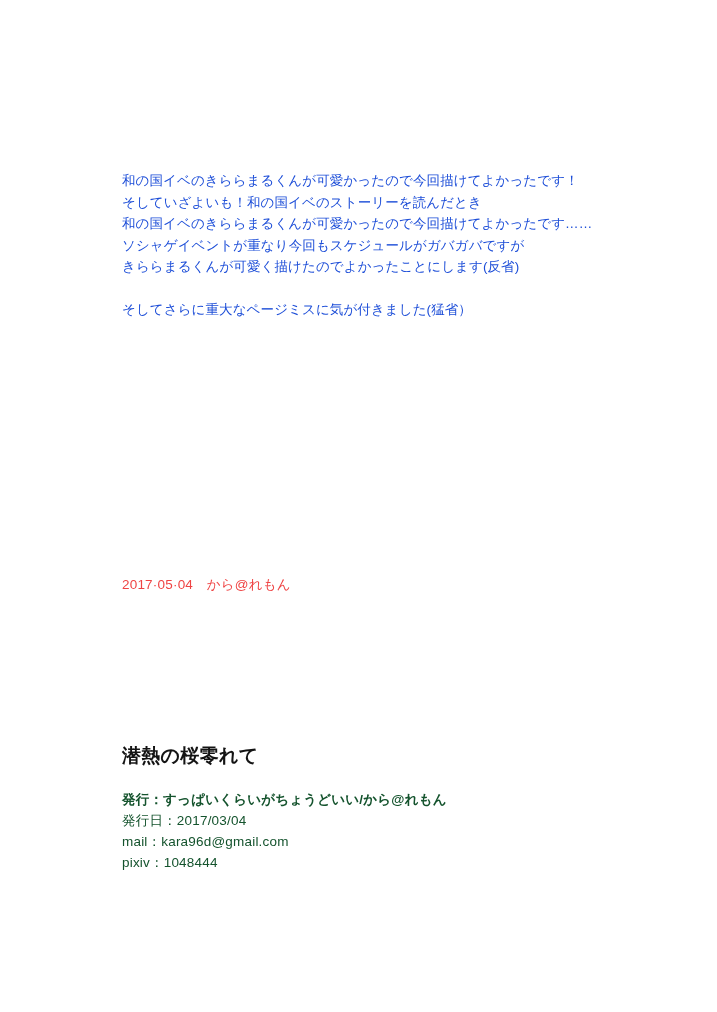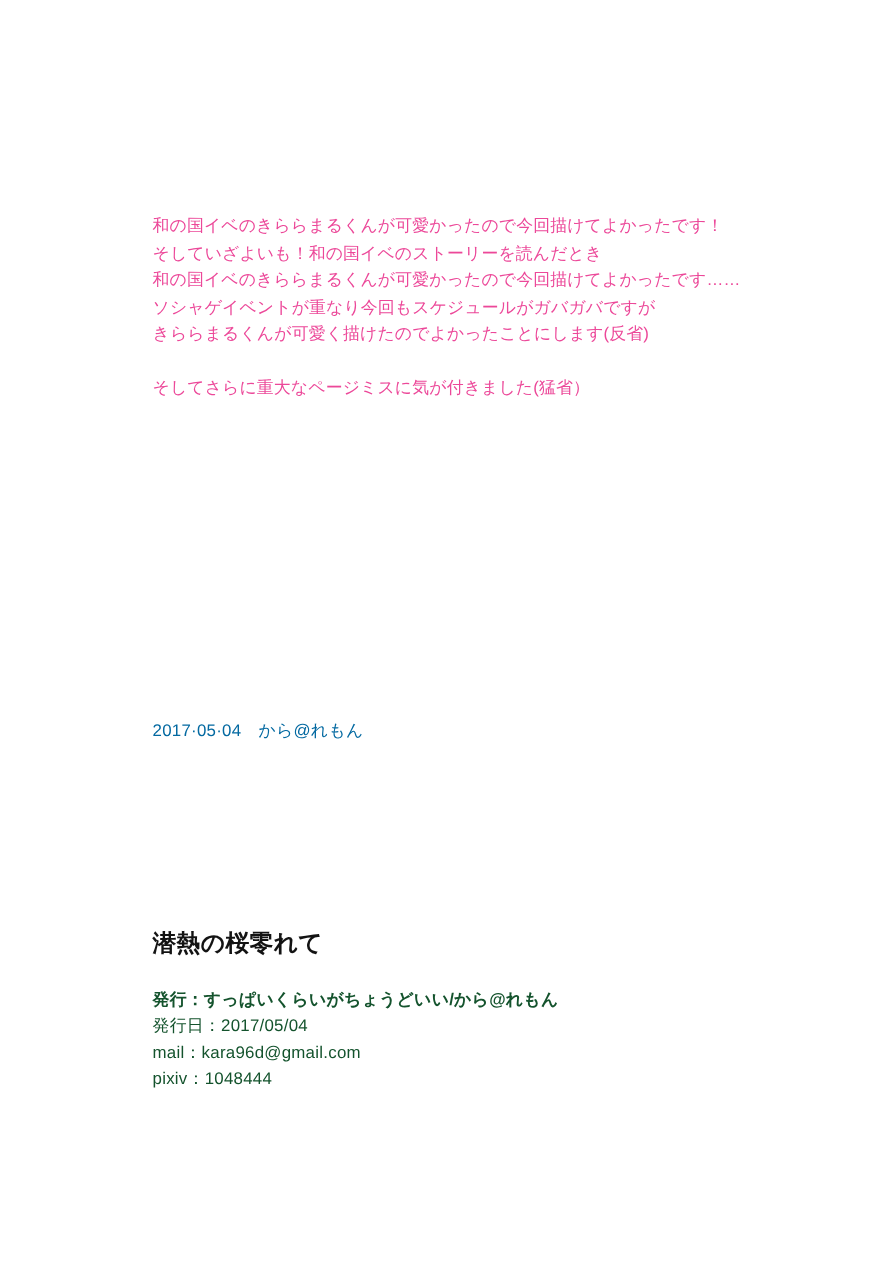--- a/index.html
+++ b/index.html
@@ -25,35 +25,35 @@
     position: absolute;
     left: 122px;
     top: 170px;
     width: 520px;
   }
   .afterword p {
     margin: 0;
     font-size: 13.5px;
     line-height: 21.5px;
     letter-spacing: 0.1px;
-    color: #ec4899;
+    color: #1d4ed8;
     white-space: pre;
   }
   .afterword .gap {
     height: 21.5px;
   }
   
   .signature {
     position: absolute;
     left: 122px;
     top: 575px;
     font-size: 13.5px;
     line-height: 20px;
     letter-spacing: 0.2px;
-    color: #0369a1;
+    color: #ef4444;
     white-space: pre;
   }
   
   .colophon {
     position: absolute;
     left: 122px;
     top: 742px;
     width: 460px;
   }
   .colophon .title {
@@ -89,18 +89,18 @@
     <p>きららまるくんが可愛く描けたのでよかったことにします(反省)</p>
     <div class="gap"></div>
     <p>そしてさらに重大なページミスに気が付きました(猛省）</p>
   </div>
 
   <div class="signature">2017·05·04　から@れもん</div>
 
   <div class="colophon">
     <p class="title">潜熱の桜零れて</p>
     <p class="line bold">発行：すっぱいくらいがちょうどいい/から@れもん</p>
-    <p class="line">発行日：2017/05/04</p>
+    <p class="line">発行日：2017/03/04</p>
     <p class="line">mail：kara96d@gmail.com</p>
     <p class="line">pixiv：1048444</p>
   </div>
 
 </div>
 
 </body></html>

